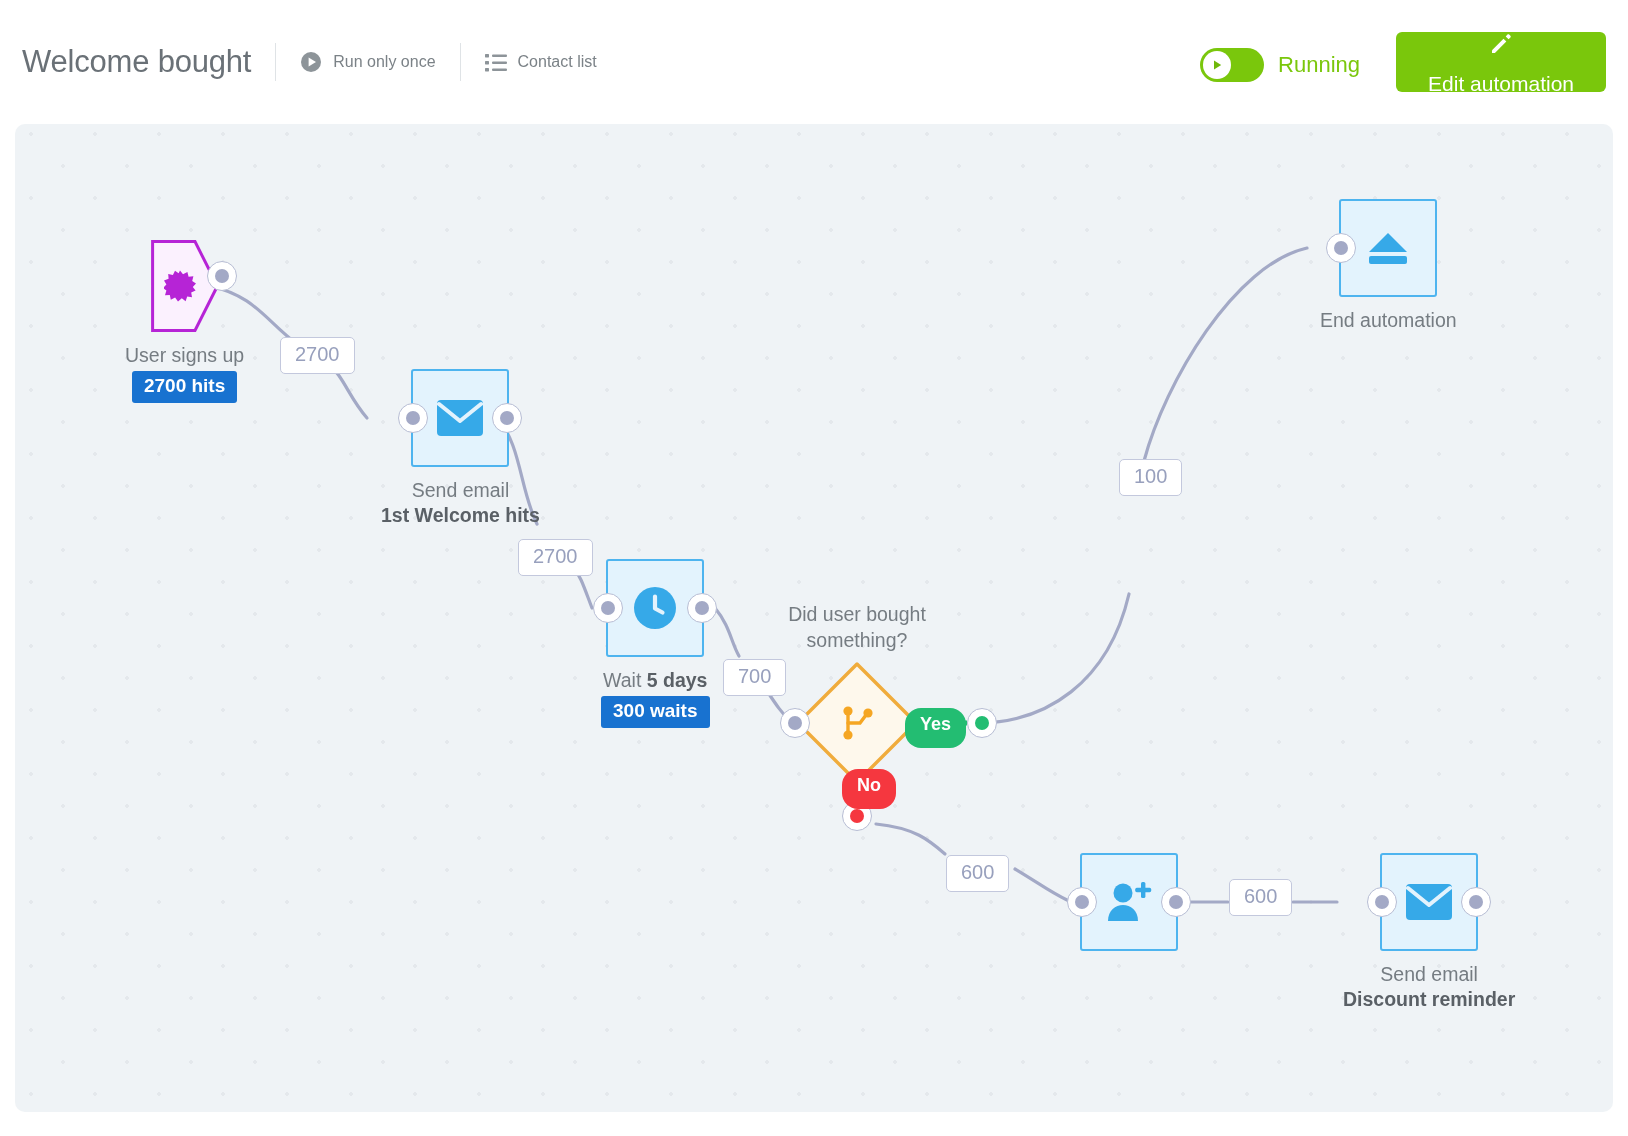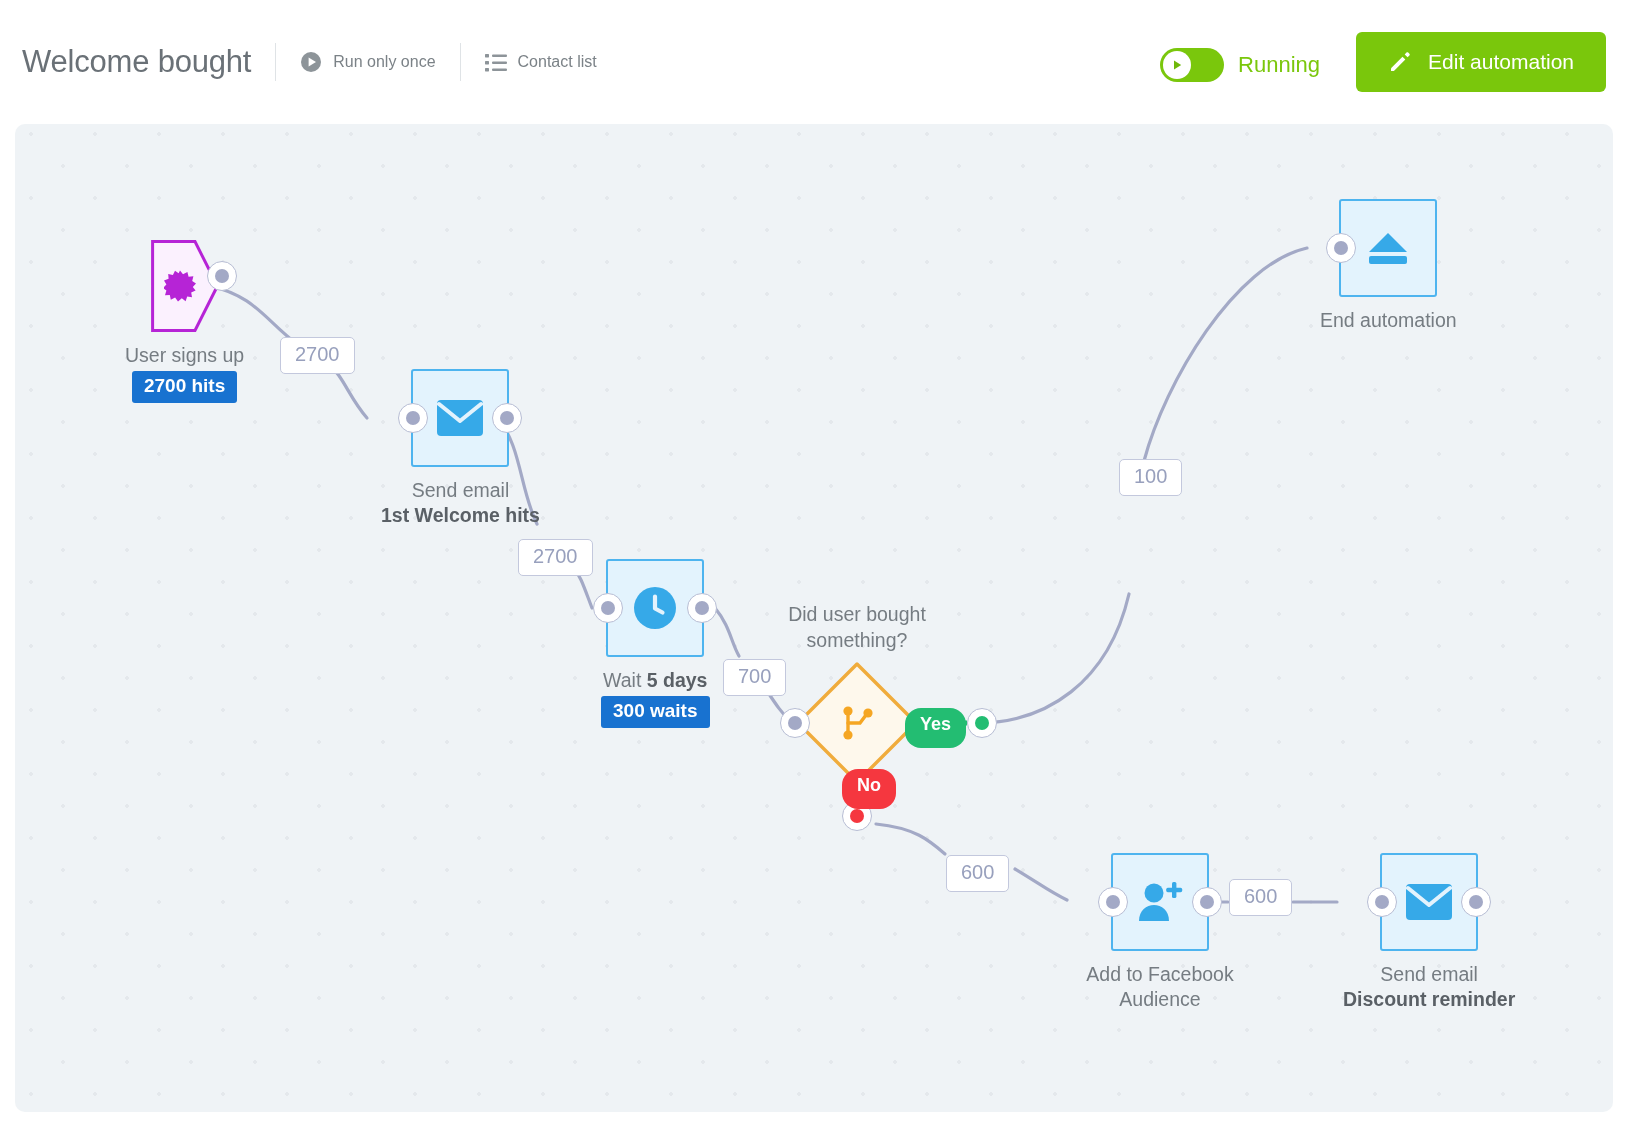--- a/index.html
+++ b/index.html
@@ -97,20 +97,21 @@
     border-radius: 6px;
     color: #ffffff;
     font-size: 21px;
     font-family: inherit;
     display: flex;
     align-items: center;
     gap: 16px;
     padding: 0 32px;
     cursor: pointer;
     white-space: nowrap;
+    flex-direction: column;
   }
 
   
   #canvas {
     position: absolute;
     left: 15px; top: 124px;
     width: 1598px; height: 988px;
     background-color: #eff3f6;
     border-radius: 10px;
     overflow: hidden;
@@ -482,24 +483,20 @@
           <rect x="35" y="1" width="4.4" height="16" rx="1.6" fill="#36a9e8"></rect>
           <rect x="29.2" y="6.8" width="16" height="4.4" rx="1.6" fill="#36a9e8"></rect>
         </svg>
         <div class="port left">
             <div class="pd"></div>
           </div>
         <div class="port right">
             <div class="pd"></div>
           </div>
       </div>
-      <div class="node-label wrap">
-        <div>Add to Facebook</div>
-        <div>Audience</div>
-      </div>
     </div>
 
     <div class="node" style="left:1328px; top:729px;">
       <div class="node-box">
         <svg width="46" height="36" viewBox="0 0 46 36">
           <rect x="0" y="0" width="46" height="36" rx="4" fill="#36a9e8"></rect>
           <path d="M2 4 L23 21 L44 4" fill="none" stroke="#e3f3fd" stroke-width="4" stroke-linecap="round" stroke-linejoin="round"></path>
         </svg>
         <div class="port left">
             <div class="pd"></div>

